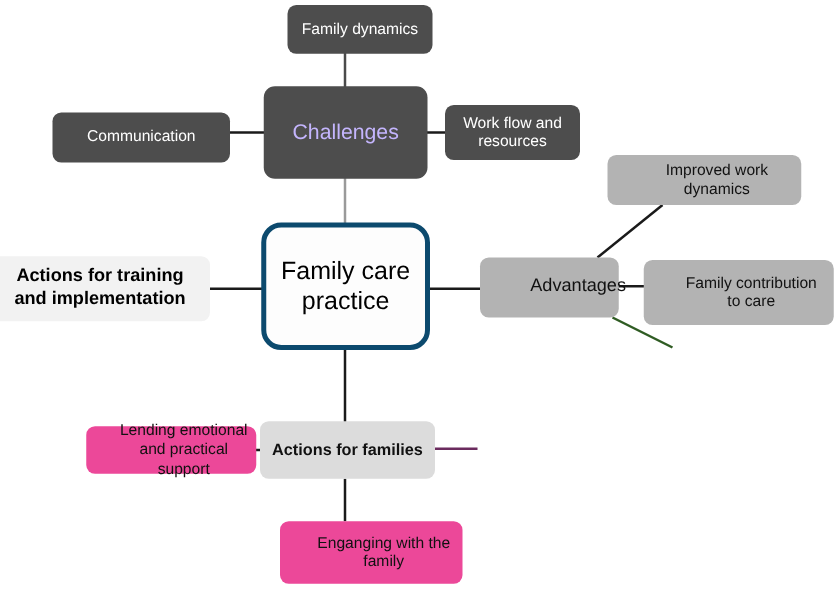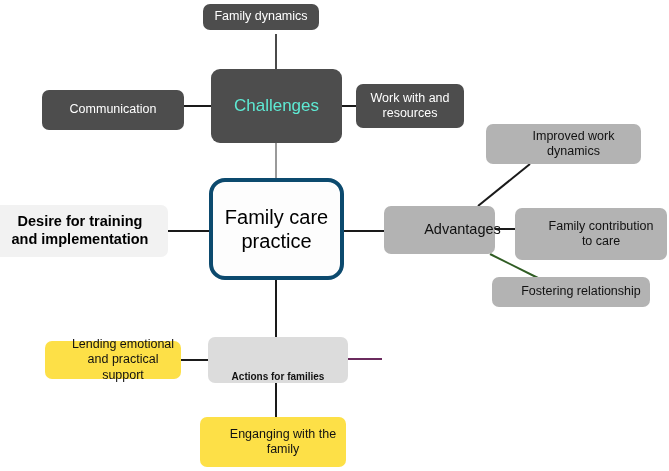--- a/index.html
+++ b/index.html
@@ -40,47 +40,47 @@
     z-index: 2;
   }
 
   
   .n-dark {
     background: #4d4d4d;
     color: #ffffff;
   }
   .n-dark-main {
     background: #4d4d4d;
-    color: #5eead4;
+    color: #c4b5fd;
     font-size: 17px;
     border-radius: 9px;
   }
 
   
   .n-mid {
     background: #b3b3b3;
     color: #111111;
   }
   .n-mid-main {
     background: #b3b3b3;
     color: #111111;
     font-size: 14.5px;
   }
 
   
   .n-light {
-    background: #fde047;
+    background: #ec4899;
     color: #111111;
+    margin-left: 24px;
   }
   .n-light-main {
     background: #dcdcdc;
     color: #111111;
-    font-size: 10px;
+    font-size: 13px;
     font-weight: bold;
-    align-items: flex-end;
   }
 
   
   .n-pale {
     background: #f2f2f2;
     color: #000000;
     font-size: 14.5px;
     font-weight: bold;
   }
 
@@ -124,39 +124,39 @@
 
     <line x1="276" y1="279" x2="276" y2="341" stroke="#1a1a1a" stroke-width="2"></line>
 
     <line x1="209" y1="360" x2="180" y2="360" stroke="#1a1a1a" stroke-width="2"></line>
 
     <line x1="348" y1="359" x2="382" y2="359" stroke="#6b2b5e" stroke-width="2"></line>
 
     <line x1="276" y1="383" x2="276" y2="417" stroke="#1a1a1a" stroke-width="2"></line>
   </svg>
 
-  <div class="node n-dark leaf-dark" style="left:203px; top:4px; width:116px; height:26px;">
+  <div class="node n-dark leaf-dark" style="left:230px; top:4px; width:116px; height:39px;">
     <span>Family dynamics</span>
   </div>
 
   <div class="node n-dark leaf-dark" style="left:42px; top:90px; width:142px; height:40px;">
     <span>Communication</span>
   </div>
 
   <div class="node n-dark-main" style="left:211px; top:69px; width:131px; height:74px;">
     <span>Challenges</span>
   </div>
 
   <div class="node n-dark leaf-dark" style="left:356px; top:84px; width:108px; height:44px;">
-    <span>Work with and
+    <span>Work flow and
 resources</span>
   </div>
 
   <div class="node n-pale" style="left:-8px; top:205px; width:176px; height:52px;">
-    <span>Desire for training
+    <span>Actions for training
 and implementation</span>
   </div>
 
   <div class="node n-center" style="left:209px; top:178px; width:135px; height:102px;">
     <span>Family care
 practice</span>
   </div>
 
   <div class="node n-mid leaf" style="left:486px; top:124px; width:155px; height:40px;">
     <span>Improved work
@@ -165,23 +165,20 @@
 
   <div class="node n-mid-main" style="left:384px; top:206px; width:111px; height:48px;padding-left:46px;">
     <span>Advantages</span>
   </div>
 
   <div class="node n-mid leaf" style="left:515px; top:208px; width:152px; height:52px;">
     <span>Family contribution
 to care</span>
   </div>
 
-  <div class="node n-mid leaf" style="left:492px; top:277px; width:158px; height:30px;">
-    <span>Fostering relationship</span>
-  </div>
 
   <div class="node n-light leaf" style="left:45px; top:341px; width:136px; height:38px;">
     <span>Lending emotional
 and practical support</span>
   </div>
 
   <div class="node n-light-main" style="left:208px; top:337px; width:140px; height:46px;">
     <span>Actions for families</span>
   </div>
 

